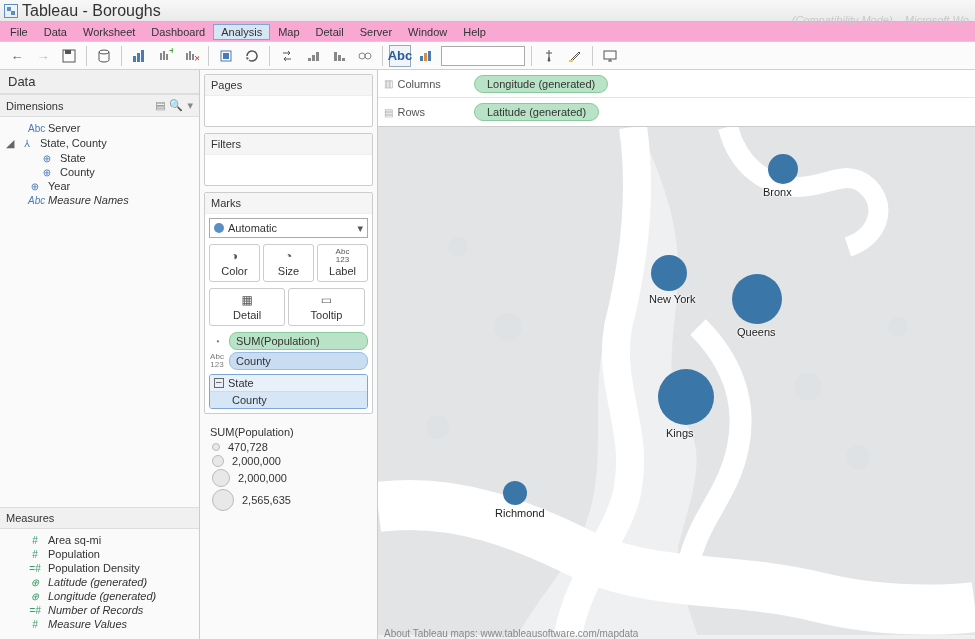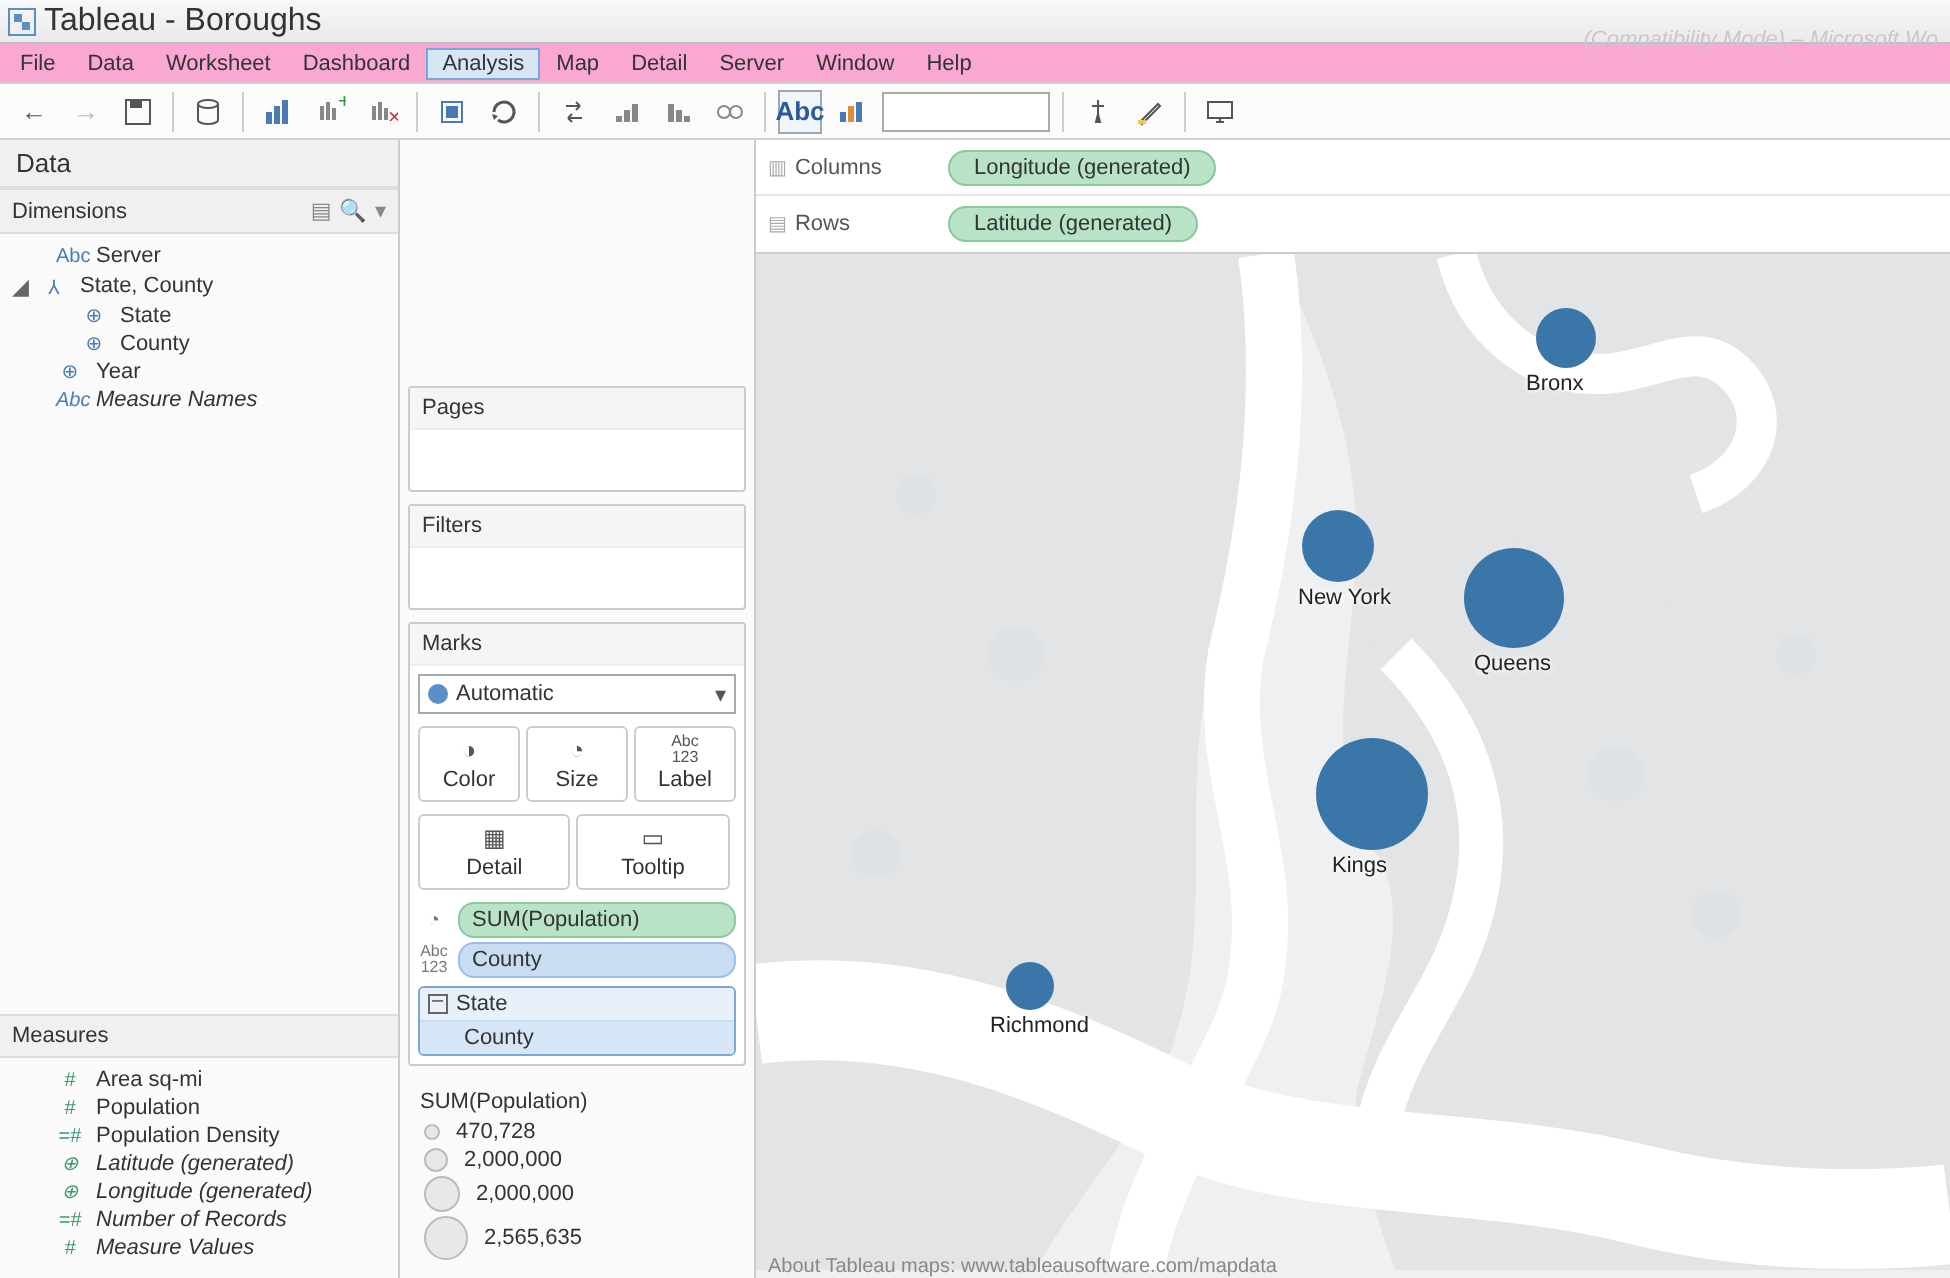--- a/index.html
+++ b/index.html
@@ -39,21 +39,21 @@
 .tree { padding: 4px 0; flex: 0 0 auto; }
 .tree-item { display: flex; align-items: center; gap: 6px; padding: 1px 8px 1px 14px; }
 .tree-item.child { padding-left: 40px; }
 .tree-item .caret { width: 8px; color: #666; }
 .tree-item .fld-icon { width: 14px; text-align: center; font-size: 10px; color: #4a7bb5; }
 .tree-item.measure .fld-icon { color: #3a9a6a; }
 .tree-item.italic { font-style: italic; }
 .spacer { flex: 1; }
 
 
-.shelves { width: 178px; border-right: 1px solid #ccc; background: #fafafa; display: flex; flex-direction: column; gap: 6px; padding: 4px; justify-content: flex-end; }
+.shelves { width: 178px; border-right: 1px solid #ccc; background: #fafafa; display: flex; flex-direction: column; gap: 6px; padding: 4px; }
 .shelf { border: 1px solid #ccc; background: #fff; border-radius: 2px; }
 .shelf-title { padding: 4px 6px; border-bottom: 1px solid #eee; background: #f5f5f5; }
 .shelf-body { min-height: 30px; padding: 4px; }
 .marks-body { padding: 4px; }
 .marks-select { width: 100%; height: 20px; border: 1px solid #aaa; display: flex; align-items: center; padding: 0 4px; gap: 4px; position: relative; }
 .marks-select::after { content:"▾"; position:absolute; right:4px; color:#555; }
 .marks-select .circ { width: 10px; height: 10px; border-radius: 50%; background: #5a8fc6; display:inline-block; }
 .mark-cards { display: flex; gap: 3px; margin-top: 6px; }
 .mark-card { flex:1; border: 1px solid #ccc; border-radius: 3px; text-align: center; padding: 4px 2px; font-size: 10px; cursor:default; }
 .mark-card .mc-icon { height: 14px; display:flex; align-items:center; justify-content:center; font-size:12px; color:#555; margin-bottom:2px; }

